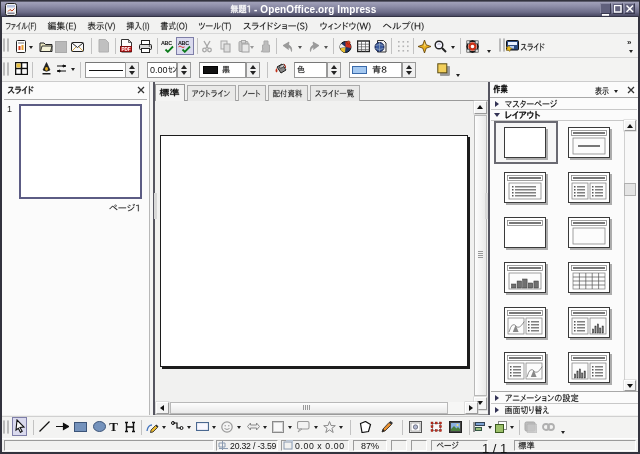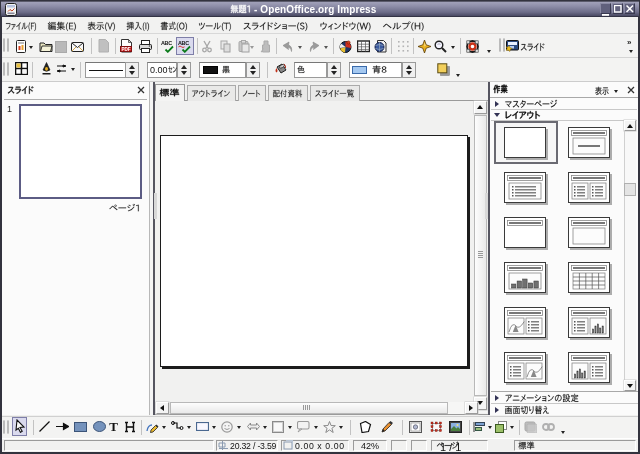--- a/index.html
+++ b/index.html
@@ -673,23 +673,23 @@
       <path d="M1 3h6v4H1z" fill="none" stroke="#8a9ab0"></path>
     </svg></div>
 <div style="position:absolute;left:230px;top:440.5px;font-size:8.7px;color:#111;letter-spacing:-0.2px">20.32 / -3.59</div>
 <div style="position:absolute;left:281px;top:440px;width:68px;height:11px;border:1px solid #9a9a9a;border-bottom-color:#fff;border-right-color:#fff;background:#f1f1f0"></div>
 <div style="position:absolute;left:283px;top:440px;line-height:0"><svg width="11" height="11" viewBox="0 0 11 11">
       <rect x="1" y="2" width="8" height="7" fill="none" stroke="#8a9ab0"></rect>
       <path d="M3 0.5h7M9.5 0.5v7" stroke="#b8c4d4" stroke-width="1"></path>
     </svg></div>
 <div style="position:absolute;left:295px;top:440.5px;font-size:8.7px;color:#111;letter-spacing:0.6px">0.00 x 0.00</div>
 <div style="position:absolute;left:353px;top:440px;width:34px;height:11px;border:1px solid #9a9a9a;border-bottom-color:#fff;border-right-color:#fff;background:#f1f1f0"></div>
-<div style="position:absolute;left:356px;top:440.5px;width:28px;text-align:center;font-size:9px;color:#111">42%</div>
+<div style="position:absolute;left:356px;top:440.5px;width:28px;text-align:center;font-size:9px;color:#111">87%</div>
 <div style="position:absolute;left:391px;top:440px;width:16px;height:11px;border:1px solid #9a9a9a;border-bottom-color:#fff;border-right-color:#fff;background:#f1f1f0"></div>
 <div style="position:absolute;left:411px;top:440px;width:16px;height:11px;border:1px solid #9a9a9a;border-bottom-color:#fff;border-right-color:#fff;background:#f1f1f0"></div>
 <div style="position:absolute;left:431px;top:440px;width:57px;height:11px;border:1px solid #9a9a9a;border-bottom-color:#fff;border-right-color:#fff;background:#f1f1f0"></div>
 <div style="position:absolute;left:436px;top:440.4px;line-height:0"><svg width="23" height="11" viewBox="0 -8.98 23.00 11.44" style="overflow:visible">
       <path d="M5.8 -6.5Q6.2 -6.5 6.5 -6.2Q6.7 -5.9 6.7 -5.5Q6.7 -5.3 6.6 -5.0Q6.3 -4.6 5.8 -4.6Q5.6 -4.6 5.4 -4.7Q4.9 -5.0 4.9 -5.5Q4.9 -6.0 5.3 -6.3Q5.5 -6.5 5.8 -6.5ZM5.8 -6.1Q5.7 -6.1 5.6 -6.0Q5.3 -5.9 5.3 -5.5Q5.3 -5.4 5.4 -5.2Q5.5 -5.0 5.8 -5.0Q6.0 -5.0 6.2 -5.1Q6.4 -5.3 6.4 -5.5Q6.4 -5.8 6.2 -6.0Q6.0 -6.1 5.8 -6.1ZM0.4 -2.7Q1.3 -3.5 2.5 -5.1Q2.9 -5.5 3.1 -5.5Q3.4 -5.5 3.9 -4.9Q5.4 -3.4 7.5 -1.9L7.0 -1.2Q5.0 -2.9 3.4 -4.5Q3.2 -4.7 3.2 -4.7Q3.1 -4.7 2.8 -4.3Q2.0 -3.3 0.8 -2.1Z M8.4 -3.7H15.1V-3.0H8.4Z M18.7 -4.8Q18.0 -5.6 17.2 -6.0L17.6 -6.6Q18.3 -6.2 19.2 -5.5ZM16.6 -0.7Q20.2 -1.5 22.0 -4.8L22.4 -4.3Q20.6 -1.0 17.0 0.0ZM21.5 -5.2Q21.2 -5.9 20.8 -6.4L21.2 -6.8Q21.7 -6.3 22.0 -5.6ZM17.8 -3.1Q17.0 -3.8 16.2 -4.3L16.6 -4.9Q17.4 -4.4 18.2 -3.7ZM22.4 -5.8Q22.0 -6.5 21.6 -7.0L22.1 -7.3Q22.5 -6.8 22.9 -6.1Z" fill="#111" stroke="#111" stroke-width="0.12"></path>
     </svg></div>
-<div style="position:absolute;left:440px;top:440.5px;font-size:11px;color:#111">1 / 1</div>
+<div style="position:absolute;left:482px;top:440.5px;font-size:13px;color:#111">1 / 1</div>
 <div style="position:absolute;left:514px;top:440px;width:122px;height:11px;border:1px solid #9a9a9a;border-bottom-color:#fff;border-right-color:#fff;background:#f1f1f0"></div>
 <div style="position:absolute;left:518px;top:440.4px;line-height:0"><svg width="17" height="11" viewBox="0 -8.98 17.00 11.44" style="overflow:visible">
       <path d="M1.5 -3.5Q1.1 -2.1 0.5 -1.1L0.2 -1.7Q1.0 -3.1 1.4 -4.9H0.4V-5.4H1.5V-7.3H2.0V-5.4H2.8V-4.9H2.0V-4.1Q2.6 -3.6 3.1 -3.1L2.7 -2.5Q2.4 -3.1 2.0 -3.5V0.6H1.5ZM4.5 -5.7V-6.4H2.8V-6.9H8.0V-6.4H6.3V-5.7H7.7V-3.8H3.1V-5.7ZM5.0 -5.7H5.8V-6.4H5.0ZM4.5 -5.2H3.7V-4.3H4.5ZM5.0 -5.2V-4.3H5.8V-5.2ZM6.3 -5.2V-4.3H7.1V-5.2ZM5.7 -1.6V-0.0Q5.7 0.6 5.1 0.6Q4.6 0.6 4.2 0.5L4.1 -0.1Q4.5 0.0 4.9 0.0Q5.1 0.0 5.1 -0.3V-1.6H2.8V-2.1H8.1V-1.6ZM3.3 -3.2H7.5V-2.7H3.3ZM2.6 -0.0Q3.4 -0.6 3.9 -1.5L4.4 -1.2Q3.9 -0.2 3.0 0.4ZM7.6 0.3Q6.9 -0.6 6.2 -1.2L6.6 -1.5Q7.4 -0.9 8.1 -0.2Z M14.3 -5.7V-5.1H15.8V-4.6H14.3V-4.0H15.8V-3.5H14.3V-2.9H16.4V-2.4H13.0V-1.5H16.6V-1.0H13.0V0.6H12.4V-1.0H8.9V-1.5H12.4V-2.4H11.8V-5.0Q11.5 -4.7 11.2 -4.4L10.8 -4.9Q11.9 -5.9 12.3 -7.3L12.9 -7.1Q12.7 -6.6 12.5 -6.2H13.8Q14.0 -6.7 14.2 -7.2L14.8 -7.1Q14.6 -6.5 14.4 -6.2H16.2V-5.7ZM13.7 -5.7H12.3V-5.1H13.7ZM12.3 -2.9H13.7V-3.5H12.3ZM12.3 -4.0H13.7V-4.6H12.3ZM9.2 -2.4Q9.9 -3.2 10.7 -4.4L11.0 -4.0Q10.5 -2.9 9.7 -2.0ZM10.6 -5.7Q10.0 -6.2 9.4 -6.6L9.7 -7.1Q10.5 -6.6 10.9 -6.2ZM10.2 -4.3Q9.8 -4.7 9.0 -5.2L9.3 -5.7Q10.0 -5.3 10.6 -4.9Z" fill="#111" stroke="#111" stroke-width="0.12"></path>
     </svg></div>
 </body></html>

